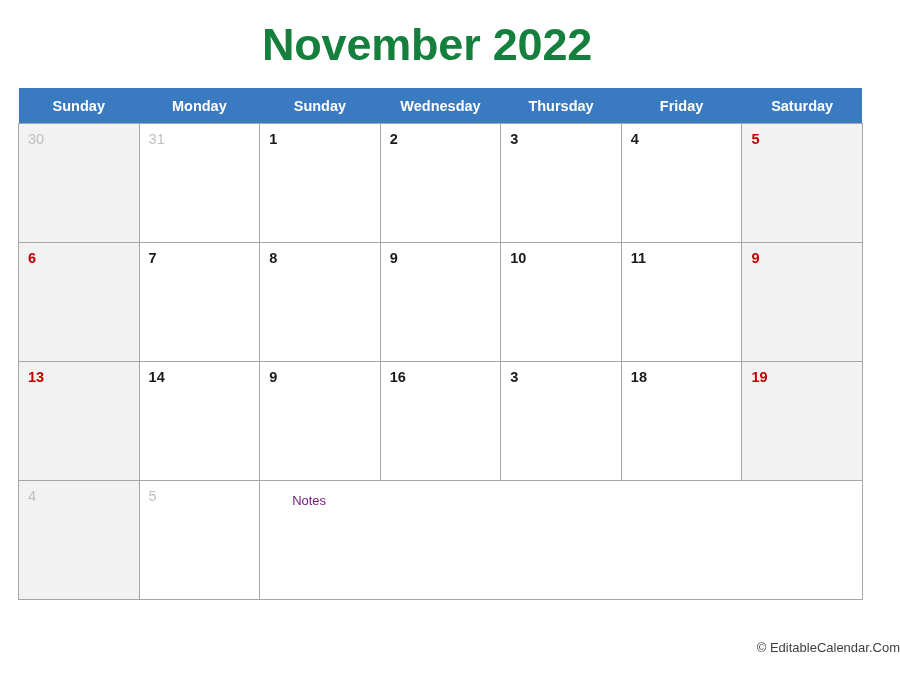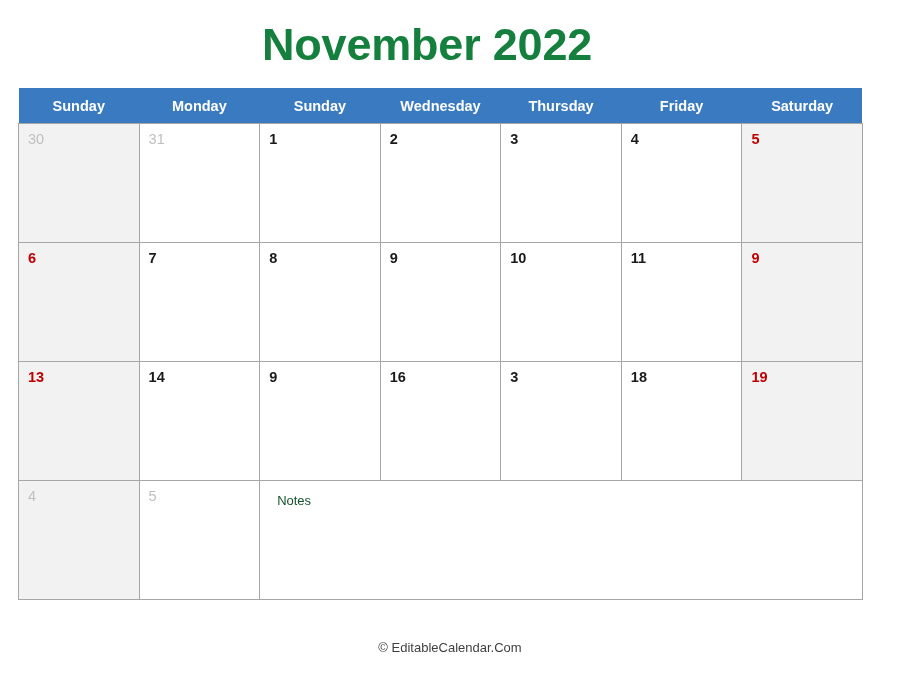--- a/index.html
+++ b/index.html
@@ -81,35 +81,35 @@
     line-height: 18px;
   }
   .daynum.red { color: #C00000; }
   .daynum.muted {
     color: #BFBFBF;
     font-weight: normal;
   }
 
   .notes-label {
     position: absolute;
-    left: 17px;
+    left: 32px;
     top: 12px;
     font-size: 13px;
     font-weight: normal;
-    color: #14532d;
+    color: #701a75;
     line-height: 16px;
   }
 
   
   #footer {
     position: absolute;
     left: 0;
     top: 640px;
     width: 900px;
-    text-align: center;
+    text-align: right;
     font-size: 13px;
     color: #3F3F3F;
   }
 </style>
 </head>
 <body>
 
 <div id="page">
 
   <div id="title">November 2022</div>

